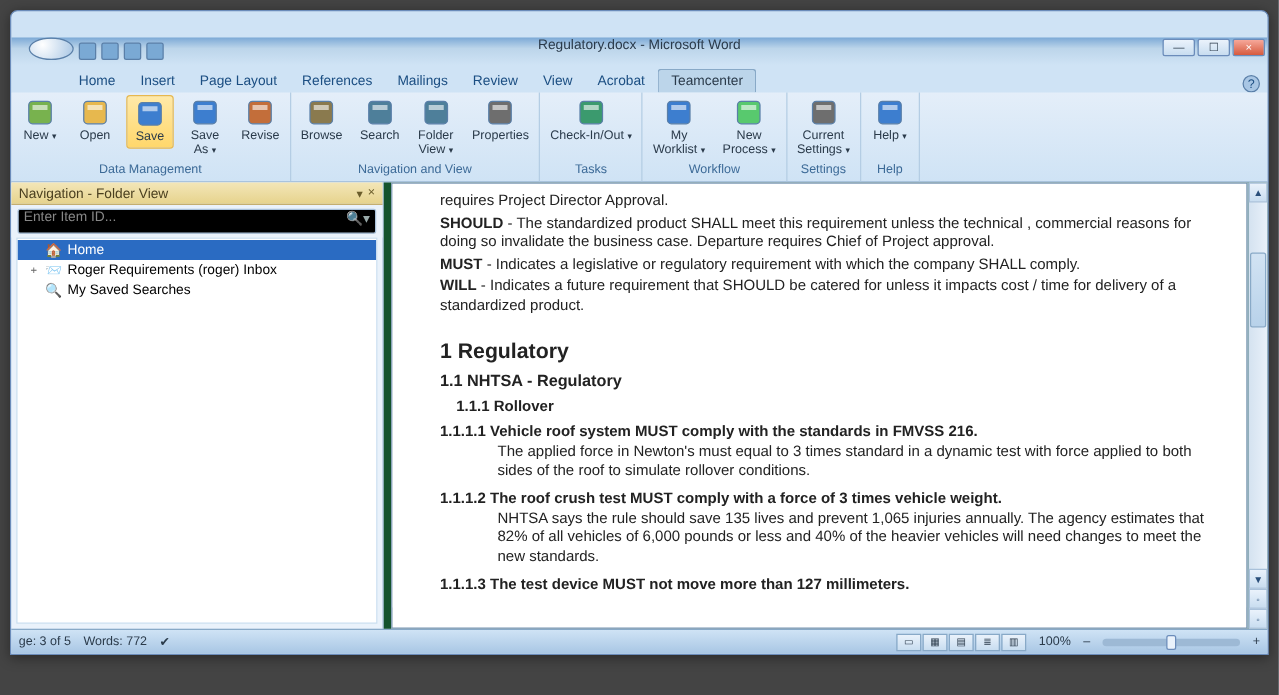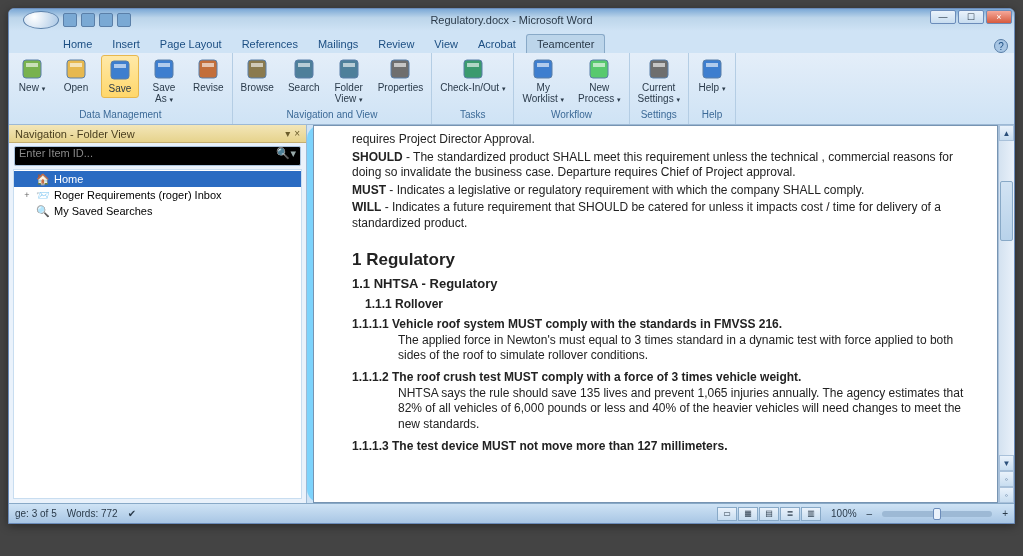--- a/index.html
+++ b/index.html
@@ -1,19 +1,19 @@
 <!DOCTYPE html>
 <html><head>
 <meta charset="utf-8">
 <style>
   * { box-sizing: border-box; margin: 0; padding: 0; font-family: "Segoe UI", Tahoma, sans-serif; }
   body { width: 1023px; height: 556px; background: #444; overflow: hidden; position: relative; }
   .window { position: absolute; top: 8px; left: 8px; right: 8px; bottom: 32px; background: #cfe3f5; border: 1px solid #6b8cba; border-radius: 6px 6px 0 0; box-shadow: 0 2px 10px rgba(0,0,0,.4); display: flex; flex-direction: column; overflow: hidden; }
   
-  .titlebar { height: 22px; background: linear-gradient(#7ca9d6,#bcd5ea 40%,#cfe3f5); display: flex; align-items: center; padding: 0 14px; font-size: 11px; color: #2a3a4a; position: relative; }
+  .titlebar { height: 22px; background: linear-gradient(#7ca9d6,#bcd5ea 40%,#cfe3f5); display: flex; padding: 0 14px; font-size: 11px; color: #2a3a4a; position: relative; margin-top: 21px; }
   .office-btn { width: 36px; height: 18px; background: radial-gradient(circle at 30% 30%, #fff,#a8c6e4); border: 1px solid #5a7fa8; border-radius: 50%; margin-right: 4px; }
   .qat { display: flex; gap: 4px; align-items: center; }
   .qat-icon { width: 14px; height: 14px; background: #7aa9d4; border: 1px solid #5a7fa8; border-radius: 2px; }
   .title-text { position: absolute; left: 50%; transform: translateX(-50%); }
   .win-controls { position: absolute; right: 2px; top: 1px; display: flex; gap: 2px; }
   .win-btn { width: 26px; height: 14px; font-size: 9px; display:flex;align-items:center;justify-content:center; border:1px solid #6b8cba; background: linear-gradient(#eaf2fb,#c8ddf0); border-radius:2px; }
   .win-btn.close { background: linear-gradient(#f6a89a,#d65a3e); color:#fff; }
   
   .tabs { height: 22px; background: linear-gradient(#cfe3f5,#cfe3f5); display: flex; align-items: flex-end; padding-left: 44px; font-size: 11px; }
   .tab { padding: 3px 10px; color: #1b4e82; cursor: pointer; border-top-left-radius:3px; border-top-right-radius:3px; }
@@ -35,21 +35,21 @@
   .nav-header .pin { margin-left:auto; display:flex; gap:4px; }
   .nav-header .pin span { font-size:10px; color:#6b5d2b; }
   .nav-search { padding: 3px 5px; background:#eaf2fb; }
   .nav-search-box { width:100%; height:20px; border:1px solid #a9c1da; border-radius:2px; background:#000000; display:flex; align-items:flex-start; padding:0 4px; font-size:11px; color:#888; }
   .nav-search-box .mag { margin-left:auto; font-size:11px; color:#9aa; }
   .nav-tree { flex:1; background:#fff; border:1px solid #c8ddf0; margin:0 4px 4px 4px; font-size:11px; padding-top:1px; overflow:auto; }
   .tree-item { display:flex; align-items:center; gap:4px; padding:1px 4px; }
   .tree-item.selected { background:#2a6bc2; color:#fff; }
   .tree-exp { width:10px; text-align:center; color:#666; font-size:9px; }
   .tree-icon { width:14px; height:14px; display:flex;align-items:center;justify-content:center; }
-  .docarea { flex:1; background:#7dd3fc; display:flex; position:relative;border-radius:14px; }
+  .docarea { flex:1; background:#14532d; display:flex; position:relative; }
   .doc-scroll { flex:1; overflow:hidden; background:#fff; margin:0 16px 0 6px; border:1px solid #7794b2; }
   .doc-page { background:#fff; padding: 4px 18px 12px 38px; font-size:12px; color:#222; }
   .doc-page p { margin: 2px 0; line-height:1.3; }
   .doc-page .term { font-weight:700; }
   .doc-page h1 { font-size:17px; font-weight:700; margin:18px 0 6px; }
   .doc-page h2 { font-size:13px; font-weight:700; margin:6px 0 6px; }
   .doc-page h3 { font-size:12px; font-weight:700; margin:6px 13px 2px; }
   .doc-page h4 { font-size:12px; font-weight:700; margin:6px 0 0; }
   .doc-page .indent { margin-left:46px; }
   .vscroll { position:absolute; right:0; top:0; bottom:0; width:16px; background:linear-gradient(90deg,#d4e2f0,#e9f1fa); border-left:1px solid #a9c1da; display:flex; flex-direction:column; }

